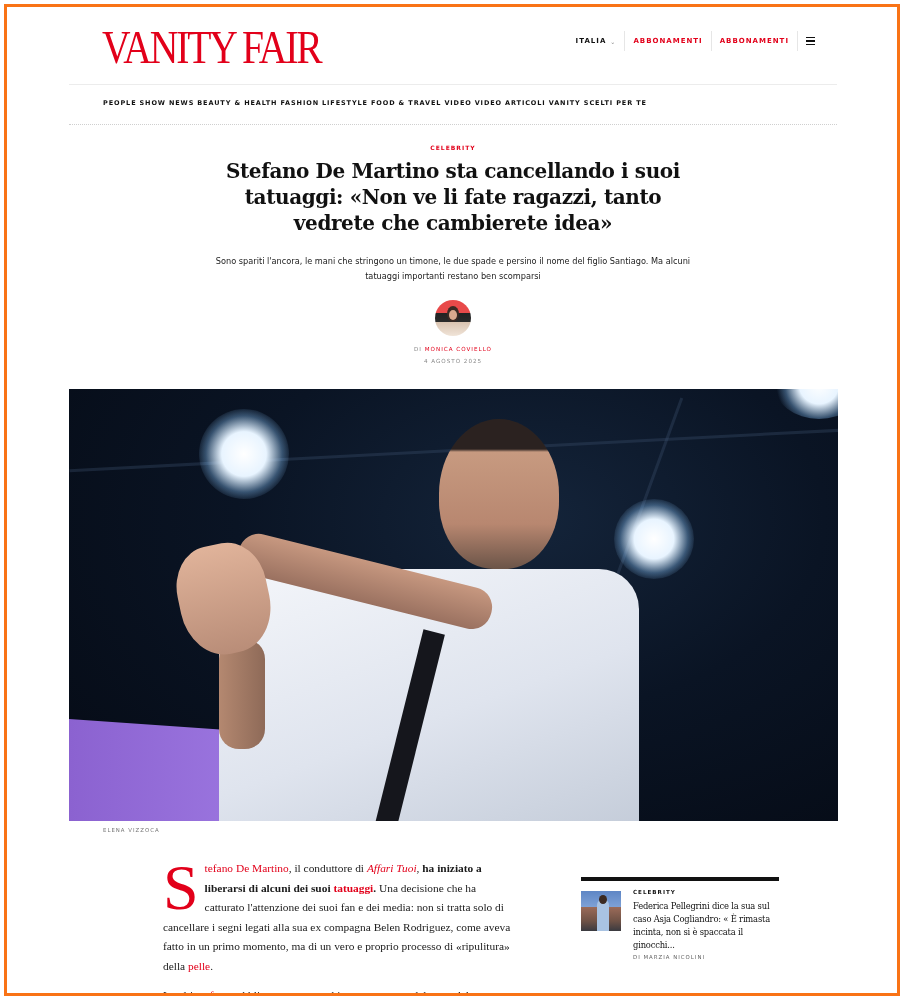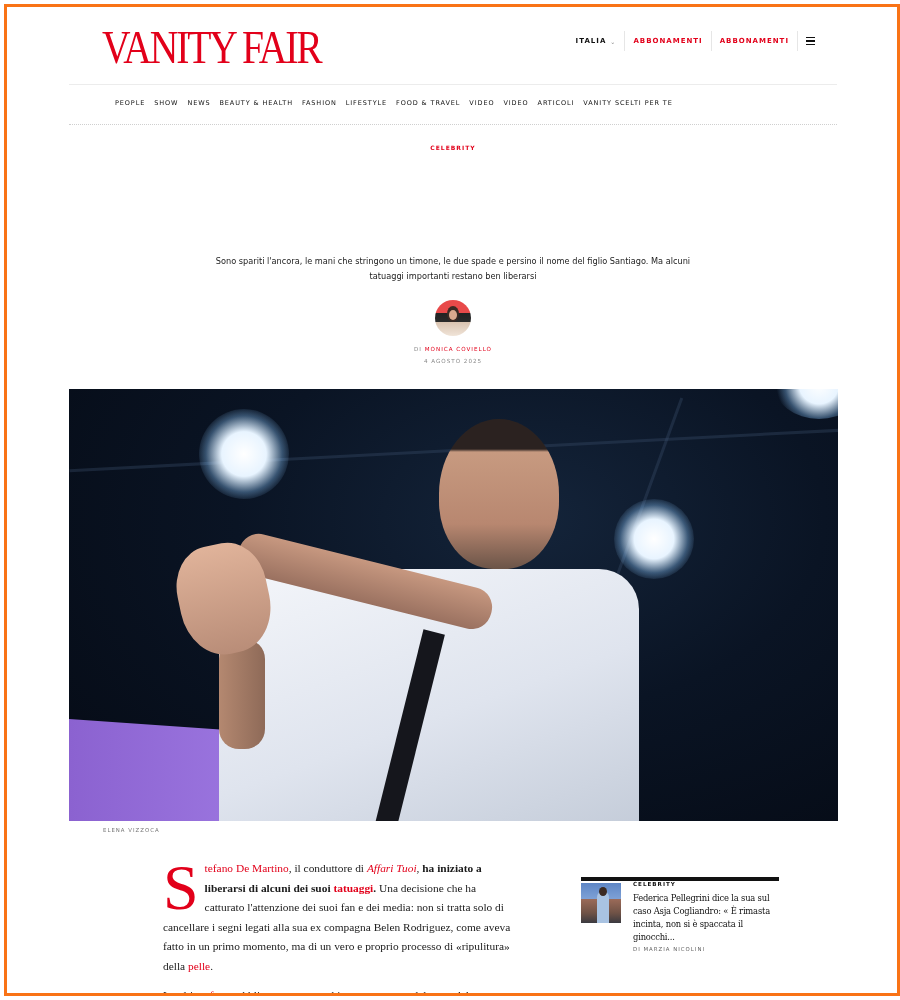--- a/index.html
+++ b/index.html
@@ -28,22 +28,22 @@
   .utility .u-item.black { color: #111; }
   .utility .u-item.red { color: #e2001a; }
   .chev { font-size: 6px; color: #888; margin-left: 4px; font-weight: normal; }
   .hamburger { width: 9px; display: flex; flex-direction: column; gap: 2px; }
   .hamburger span { display: block; height: 1.5px; background: #111; }
 
   .rule-top { position: absolute; left: 66px; width: 768px; top: 81px; border-top: 1px solid #ececec; }
   .rule-bottom { position: absolute; left: 66px; width: 768px; top: 121px; border-top: 1px dotted #cfcfcf; }
 
   .mainnav {
-    position: absolute; left: 112px; top: 96px; display: flex; gap: 9px;
-    font-family: "DejaVu Sans", sans-serif; font-size: 6.5px; font-weight: normal; letter-spacing: 0.9px; color: #111;
+    position: absolute; left: 100px; top: 96px; display: flex; gap: 3px;
+    font-family: "DejaVu Sans", sans-serif; font-size: 6.5px; font-weight: bold; letter-spacing: 0.9px; color: #111;
     white-space: nowrap;
   }
 
   
   .kicker {
     position: absolute; left: 0; width: 900px; top: 141px; text-align: center;
     font-family: "DejaVu Sans", sans-serif; font-size: 6px; font-weight: bold; letter-spacing: 1px; color: #e2001a;
   }
   .headline {
     position: absolute; left: 200px; width: 500px; top: 155px; text-align: center;
@@ -113,21 +113,21 @@
   .body strong { font-weight: bold; }
 
   
   .side { position: absolute; left: 578px; width: 198px; top: 874px; }
   .side .topline { border-top: 2px solid #111; }
   .side .title {
     font-family: "DejaVu Sans", sans-serif; font-size: 10.5px; font-weight: bold; letter-spacing: 2.4px;
     padding: 8px 0 7px 1px; color: #111;
   }
   .side .midline { border-top: 2px solid #111; }
-  .card { display: flex; gap: 12px; padding-top: 0; }
+  .card { display: flex; gap: 12px; padding-top: 8px; }
   .thumb { width: 40px; height: 40px; flex: none; margin-top: 2px; position: relative; overflow: hidden;
     background: linear-gradient(180deg, #5e86c5 0%, #7ea1d6 40%, #9a6a58 41%, #6f5246 75%, #3a3a40 100%); }
   .thumb .p { position: absolute; left: 16px; top: 8px; width: 12px; height: 32px; border-radius: 6px 6px 0 0; background: #a9c3e2; }
   .thumb .h { position: absolute; left: 18px; top: 4px; width: 8px; height: 9px; border-radius: 50%; background: #3b2a22; }
   .card .meta { flex: 1; }
   .card .ck { font-family: "DejaVu Sans", sans-serif; font-size: 5.6px; font-weight: bold; letter-spacing: 1px; color: #111; margin-bottom: 5px; }
   .card .ct { font-family: "DejaVu Serif", serif; font-size: 8.4px; line-height: 13px; color: #111; letter-spacing: -0.2px; }
   .card .ca { font-family: "DejaVu Sans", sans-serif; font-size: 5.4px; letter-spacing: 1px; color: #666; margin-top: 2px; }
   .card .ca .d { color: #666; }
 </style>
@@ -167,21 +167,22 @@
     <span>FOOD &amp; TRAVEL</span>
     <span>VIDEO</span>
     <span>VIDEO</span>
     <span>ARTICOLI</span>
     <span>VANITY SCELTI PER TE</span>
   </nav>
 
   <div class="rule-bottom"></div>
 
   <div class="kicker">CELEBRITY</div>
-  <p class="dek">Sono spariti l'ancora, le mani che stringono un timone, le due spade e persino il nome del figlio Santiago. Ma alcuni tatuaggi importanti restano ben liberarsi</p>
+  <h1 class="headline">Stefano De Martino sta cancellando i suoi tatuaggi: «Non ve li fate ragazzi, tanto vedrete che cambierete idea»</h1>
+  <p class="dek">Sono spariti l'ancora, le mani che stringono un timone, le due spade e persino il nome del figlio Santiago. Ma alcuni tatuaggi importanti restano ben scomparsi</p>
 
   <div class="avatar">
     <div class="face"></div>
     <div class="skin"></div>
   </div>
   <div class="byline">
     <span class="di">DI</span>
     <span>MONICA COVIELLO</span>
   </div>
   <div class="date">4 AGOSTO 2025</div>

